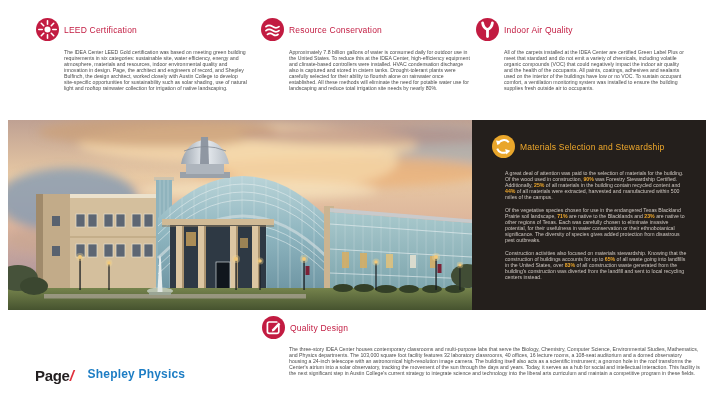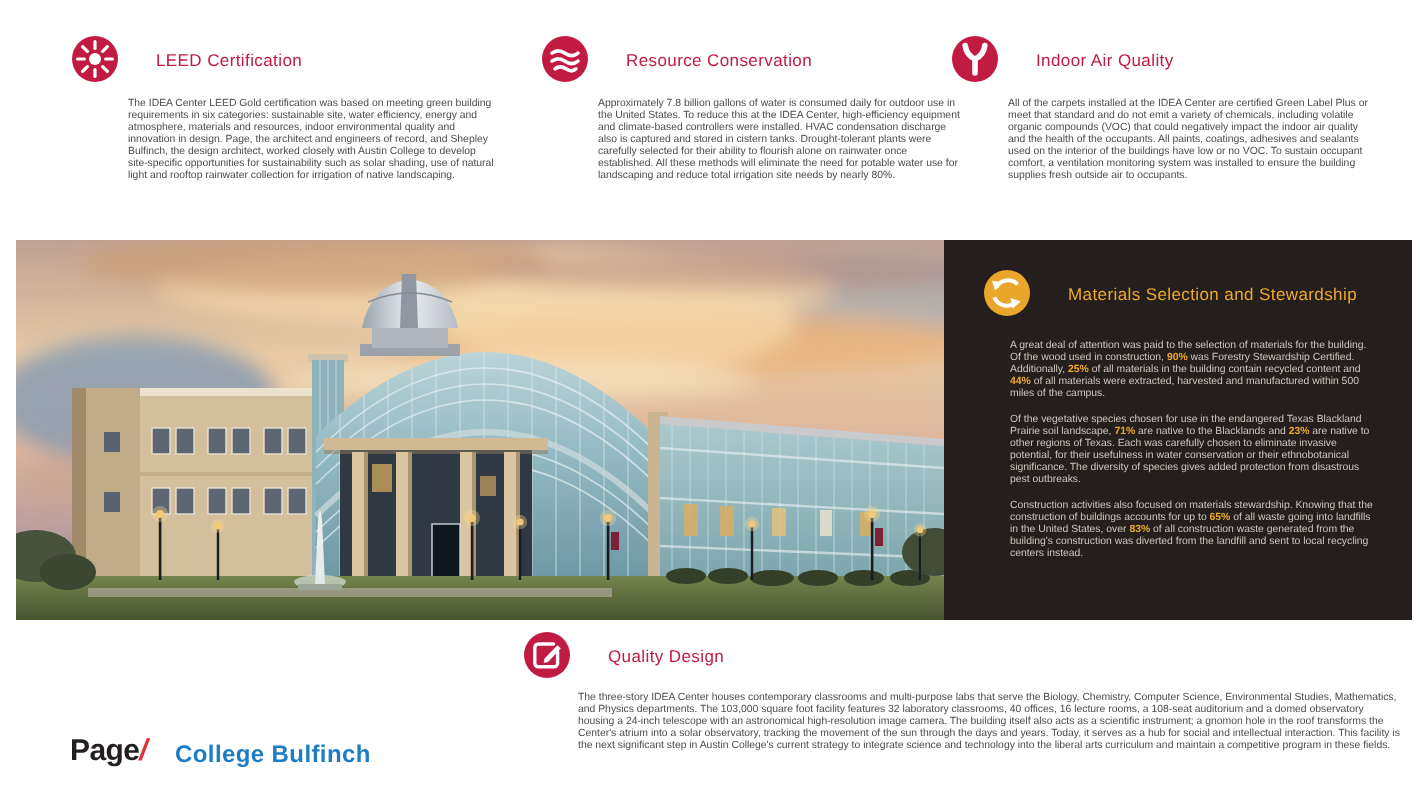--- a/index.html
+++ b/index.html
@@ -5,21 +5,21 @@
   * { margin:0; padding:0; box-sizing:border-box; }
   html,body { background:#ffffff; }
   body { width:710px; height:406px; font-family:"Liberation Sans", sans-serif; position:relative; overflow:hidden; }
   .page { position:absolute; inset:0; background:#fff; }
 
   
   .hd { display:flex; align-items:center; gap:5px; }
   .badge { width:23px; height:23px; border-radius:50%; display:flex; align-items:center; justify-content:center; flex:0 0 23px; }
   .badge.red { background:#c21b41; }
   .badge.gold { background:#e9a62b; }
-  .hd h2 { font-size:8.5px; font-weight:400; color:#c21b41; letter-spacing:.2px; white-space:nowrap;margin-left:14px; }
+  .hd h2 { font-size:8.5px; font-weight:400; color:#c21b41; letter-spacing:.2px; white-space:nowrap; }
 
   
   .col { position:absolute; top:18px; width:212px; }
   .col .bd { margin:8px 0 0 28px; width:183px; font-size:5.2px; line-height:6px; color:#4c4c4c; }
 
   
   .photo { position:absolute; left:8px; top:120px; width:464px; height:190px; overflow:hidden; background:#bfa193; }
   .photo svg { display:block; width:464px; height:190px; }
 
   .panel { position:absolute; left:472px; top:120px; width:234px; height:190px; background:#241f1c; }
@@ -27,21 +27,21 @@
   .panel .hd h2 { color:#f0a92c;text-align:right; }
   .panel-body { margin:12px 16px 0 33px; font-size:5.2px; line-height:6px; color:#cdc6c0; }
   .panel-body p { margin:0 0 7px 0; }
   .panel-body .hl { color:#f0a92c; font-weight:bold; }
 
   
   .bottom { position:absolute; left:262px; top:316px; width:446px; }
   .bottom .bd { margin:7px 0 0 27px; width:412px; font-size:5.2px; line-height:6px; color:#4c4c4c; }
 
   
-  .footer { position:absolute; left:35px; top:367px; display:flex; align-items:flex-end; }
+  .footer { position:absolute; left:35px; top:367px; display:flex; align-items:flex-start; }
   .page-logo { font-size:15px; font-weight:bold; color:#231f20; letter-spacing:-.3px; }
   .page-logo .slash { color:#e0303c; font-style:italic; font-weight:bold; }
   .partner-logo { margin-left:14px; font-size:12px; font-weight:bold; color:#1d7dc4; letter-spacing:.2px; }
 
   .icon-svg { display:block; }
 </style>
 </head>
 <body>
 
 <div class="page">
@@ -61,21 +61,21 @@
             <line x1="5.3" y1="17.7" x2="7.7" y2="15.3"></line>
               <line x1="15.3" y1="7.7" x2="17.7" y2="5.3"></line>
           </g>
         </svg>
       </span>
       <h2>LEED Certification</h2>
     </div>
     <p class="bd">The IDEA Center LEED Gold certification was based on meeting green building requirements in six categories: sustainable site, water efficiency, energy and atmosphere, materials and resources, indoor environmental quality and innovation in design. Page, the architect and engineers of record, and Shepley Bulfinch, the design architect, worked closely with Austin College to develop site-specific opportunities for sustainability such as solar shading, use of natural light and rooftop rainwater collection for irrigation of native landscaping.</p>
   </section>
 
-  <section class="col" style="left:271px">
+  <section class="col" style="left:261px">
     <div class="hd">
       <span class="badge red">
         <svg class="icon-svg" width="23" height="23" viewBox="0 0 23 23">
           <g stroke="#fff" stroke-width="1.8" fill="none" stroke-linecap="round">
             <path d="M5,8.6 Q8,6.2 11.5,8.6 T18,8.6"></path>
             <path d="M5,12.6 Q8,10.2 11.5,12.6 T18,12.6"></path>
             <path d="M6.5,16.4 Q9,14.4 12,16.4 T17,16.4"></path>
           </g>
         </svg>
       </span>
@@ -354,16 +354,16 @@
           <path fill="#fff" d="M10.3,13.3 L16.7,6.6 L18.4,8.3 L12.0,15.0 L9.8,15.5 Z"></path>
         </svg>
       </span>
       <h2>Quality Design</h2>
     </div>
     <p class="bd">The three-story IDEA Center houses contemporary classrooms and multi-purpose labs that serve the Biology, Chemistry, Computer Science, Environmental Studies, Mathematics, and Physics departments. The 103,000 square foot facility features 32 laboratory classrooms, 40 offices, 16 lecture rooms, a 108-seat auditorium and a domed observatory housing a 24-inch telescope with an astronomical high-resolution image camera. The building itself also acts as a scientific instrument; a gnomon hole in the roof transforms the Center's atrium into a solar observatory, tracking the movement of the sun through the days and years. Today, it serves as a hub for social and intellectual interaction. This facility is the next significant step in Austin College's current strategy to integrate science and technology into the liberal arts curriculum and maintain a competitive program in these fields.</p>
   </section>
 
   <footer class="footer">
     <span class="page-logo"><span>Page</span><span class="slash">/</span></span>
-    <span class="partner-logo">College Bulfinch</span>
+    <span class="partner-logo">Shepley Physics</span>
   </footer>
 
 </div>
 
 </body></html>

